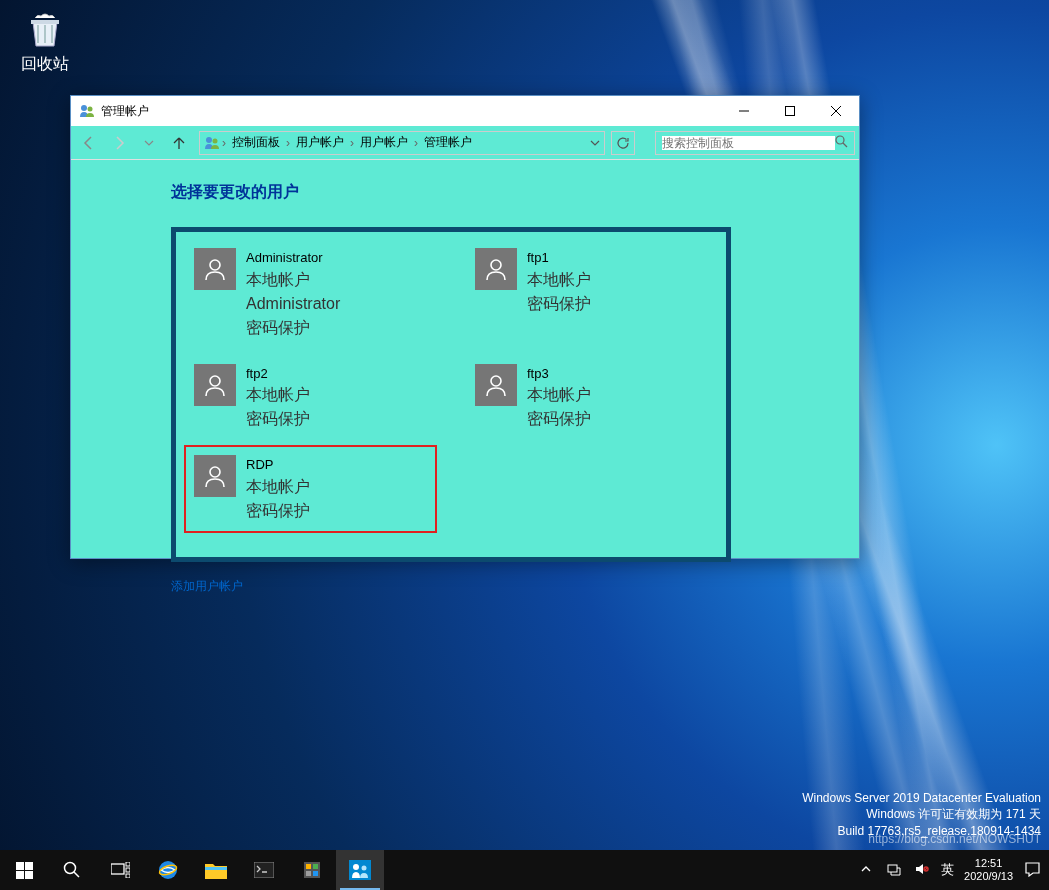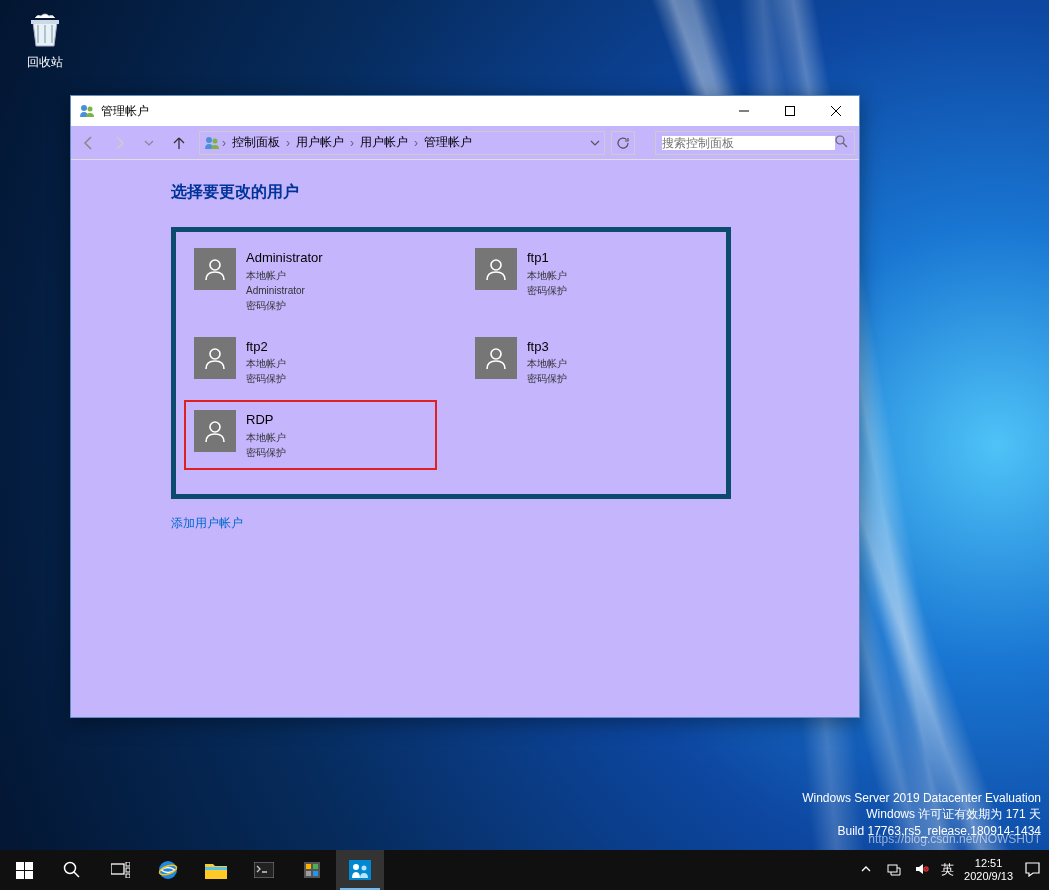--- a/index.html
+++ b/index.html
@@ -13,27 +13,27 @@
 .desktop::before {
   content: ""; position: absolute; right: 0; top: 0; bottom: 0; width: 400px;
   background:
     linear-gradient(70deg, transparent 45%, rgba(255,255,255,0.35) 48%, transparent 52%),
     linear-gradient(75deg, transparent 40%, rgba(255,255,255,0.25) 44%, transparent 48%),
     linear-gradient(80deg, transparent 50%, rgba(255,255,255,0.3) 54%, transparent 58%),
     linear-gradient(85deg, transparent 35%, rgba(255,255,255,0.2) 40%, transparent 46%);
 }
 
 
-.desktop-icon { position: absolute; top: 10px; left: 15px; width: 60px; text-align: center; color: #fff; font-size: 12px; }
+.desktop-icon { position: absolute; top: 10px; left: 15px; width: 60px; text-align: center; color: #fff; font-size: 16px; }
 .recycle-bin-icon { width: 40px; height: 40px; margin: 0 auto 4px; }
 
 
 .window {
-  position: absolute; top: 95px; left: 70px; width: 790px; height: 623px;
-  background: #c4b5fd; border: 1px solid #5a8fc4; box-shadow: 0 4px 20px rgba(0,0,0,0.4);
+  position: absolute; top: 95px; left: 70px; width: 790px; height: 464px;
+  background: #5eead4; border: 1px solid #5a8fc4; box-shadow: 0 4px 20px rgba(0,0,0,0.4);
 }
 .titlebar { height: 30px; display: flex; align-items: center; padding-left: 8px; background: #fff; }
 .titlebar-icon { width: 16px; height: 16px; margin-right: 6px; }
 .titlebar-text { font-size: 12px; flex: 1; }
 .titlebar-controls { display: flex; }
 .tb-btn { width: 46px; height: 30px; display: flex; align-items: center; justify-content: center; cursor: pointer; }
 
 
 .navbar { height: 34px; display: flex; align-items: center; padding: 0 4px; border-bottom: 1px solid #e0e0e0; gap: 2px; }
 .nav-arrow { width: 28px; height: 28px; display: flex; align-items: center; justify-content: center; color: #999; cursor: pointer; }
@@ -49,21 +49,21 @@
 
 .content { padding: 22px 40px 20px 100px; }
 .page-heading { color: #003399; font-size: 16px; font-weight: bold; margin-bottom: 24px; }
 .user-grid-box { border: 5px solid #0c4a6e; padding: 12px 14px 30px; width: 560px; }
 .user-grid { display: grid; grid-template-columns: 1fr 1fr; column-gap: 40px; row-gap: 16px; }
 .user-card { display: flex; gap: 10px; align-items: flex-start; cursor: pointer; padding: 4px; }
 .user-card.highlighted { outline: 2px solid #e02020; outline-offset: 4px; }
 .user-avatar { width: 42px; height: 42px; background: #767676; display: flex; align-items: center; justify-content: center; }
 .user-info { font-size: 12px; line-height: 1.5; }
 .user-name { font-size: 13px; }
-.user-meta { font-size: 10px; color: #333; }
+.user-meta { font-size: 16px; color: #333; }
 .add-link { color: #0066cc; font-size: 12px; margin-top: 16px; cursor: pointer; display: inline-block; }
 
 
 .build-info { position: absolute; right: 8px; bottom: 50px; color: #fff; font-size: 12px; text-align: right; line-height: 1.4; }
 .watermark { position: absolute; right: 8px; bottom: 44px; color: rgba(255,255,255,0.55); font-size: 12px; text-align: right; }
 
 
 .taskbar { position: absolute; bottom: 0; left: 0; right: 0; height: 40px; background: #101010; display: flex; align-items: center; }
 .task-item { width: 48px; height: 40px; display: flex; align-items: center; justify-content: center; cursor: pointer; position: relative; }
 .task-item.active { background: rgba(255,255,255,0.15); }

